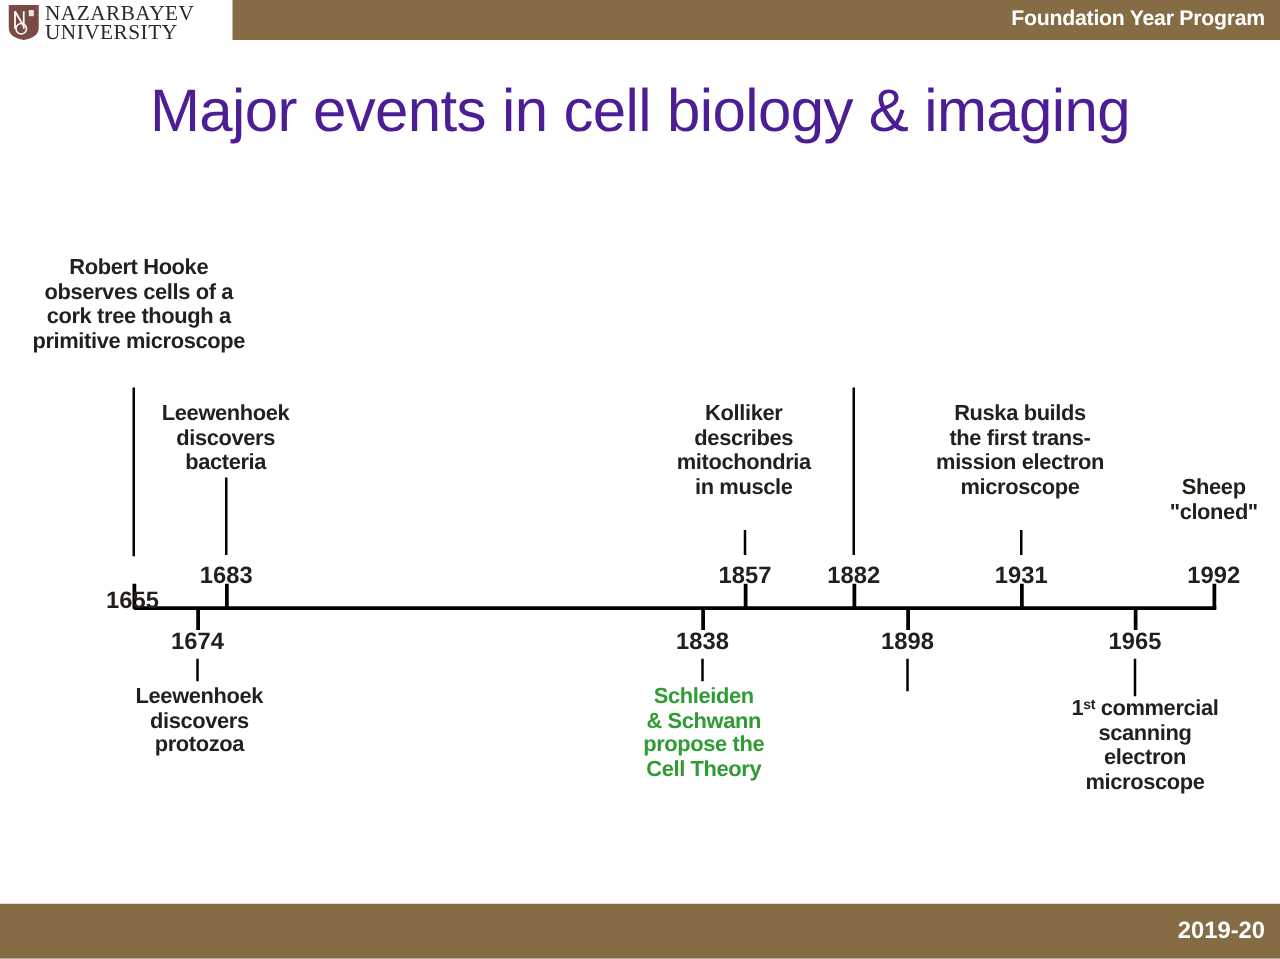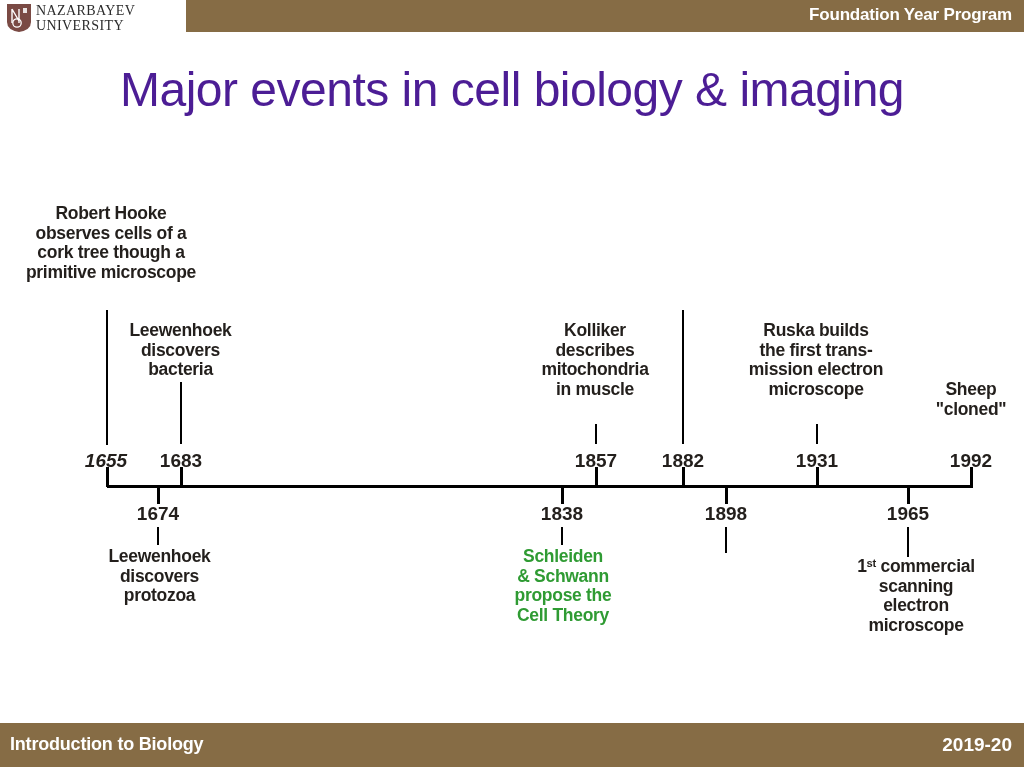--- a/index.html
+++ b/index.html
@@ -31,21 +31,21 @@
     display: flex;
     align-items: center;
   }
   #logo-crest {
     margin-left: 6px;
     width: 26px; height: 30px;
   }
   #logo-text {
     margin-left: 4px;
     font-family: "Liberation Serif", serif;
-    font-size: 14px;
+    font-size: 17px;
     line-height: 15px;
     letter-spacing: 0.4px;
     color: #2b2b2b;
     white-space: nowrap;
   }
   #logo-line1, #logo-line2 { display: block; }
 
   #header-title {
     position: absolute;
     right: 12px; top: 5px;
@@ -203,21 +203,21 @@
 
   <div class="tl-label" style="left:716px; top:321px; width:200px;">Ruska builds
 the first trans-
 mission electron
 microscope</div>
   <div class="tl-stem" style="left:816px; top:424px; height:20px;"></div>
 
   <div class="tl-label" style="left:921px; top:380px; width:100px;">Sheep
 "cloned"</div>
 
-  <div class="tl-year" style="left:66px; top:450px; width:80px;font-style:italic;">1655</div>
+  <div class="tl-year" style="left:66px; top:470px; width:80px;">1655</div>
   <div class="tl-year" style="left:141px; top:450px; width:80px;">1683</div>
   <div class="tl-year" style="left:556px; top:450px; width:80px;">1857</div>
   <div class="tl-year" style="left:643px; top:450px; width:80px;">1882</div>
   <div class="tl-year" style="left:777px; top:450px; width:80px;">1931</div>
   <div class="tl-year" style="left:931px; top:450px; width:80px;">1992</div>
 
   <div class="tl-year" style="left:118px; top:503px; width:80px;">1674</div>
   <div class="tl-year" style="left:522px; top:503px; width:80px;">1838</div>
   <div class="tl-year" style="left:686px; top:503px; width:80px;">1898</div>
   <div class="tl-year" style="left:868px; top:503px; width:80px;">1965</div>
@@ -238,15 +238,14 @@
 
 
   <div class="tl-label" style="left:826px; top:557px; width:180px;"><span>1<sup class="ord">st</sup> commercial
 scanning
 electron
 microscope</span></div>
 
 </div>
 
 <div id="footer-bar">
-  <div id="footer-left">Introduction to Biology</div>
   <div id="footer-right">2019-20</div>
 </div>
 
 </body></html>

